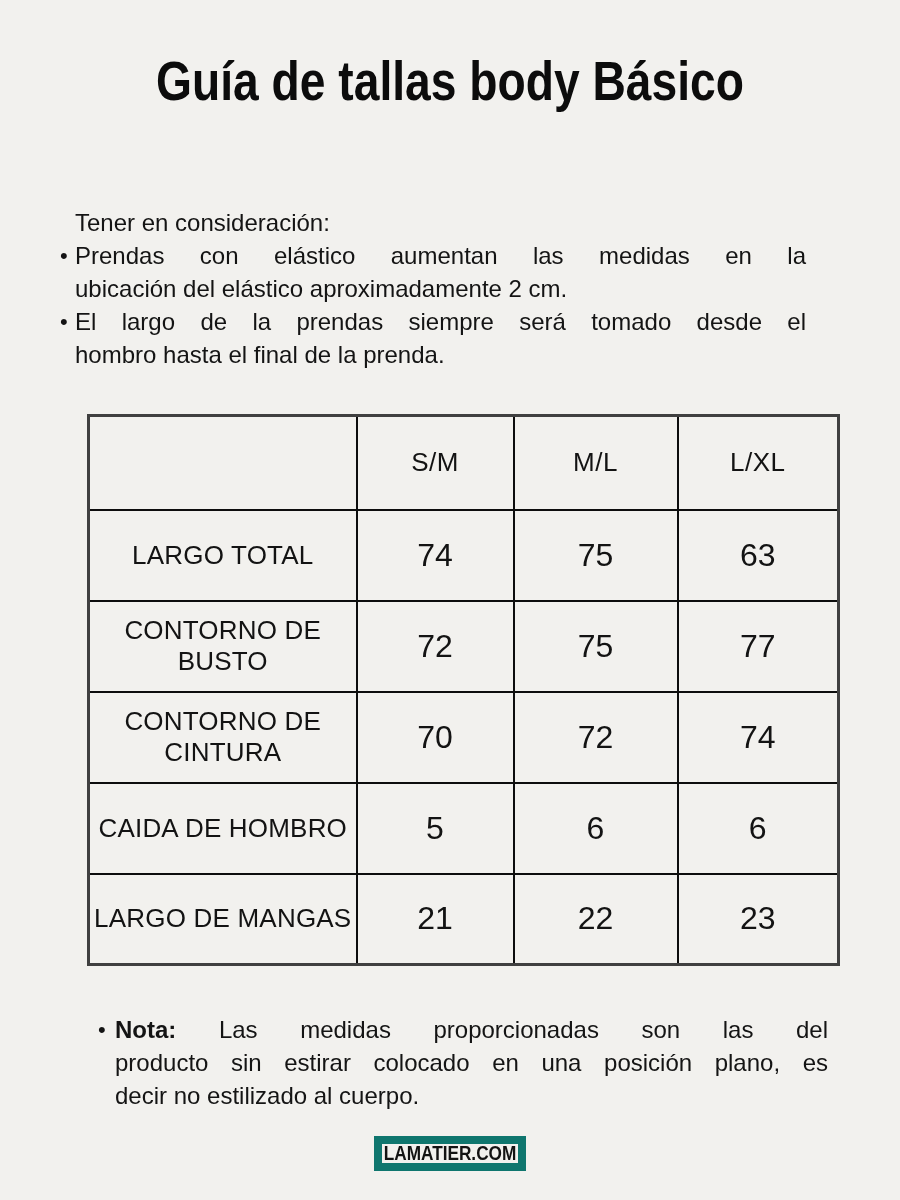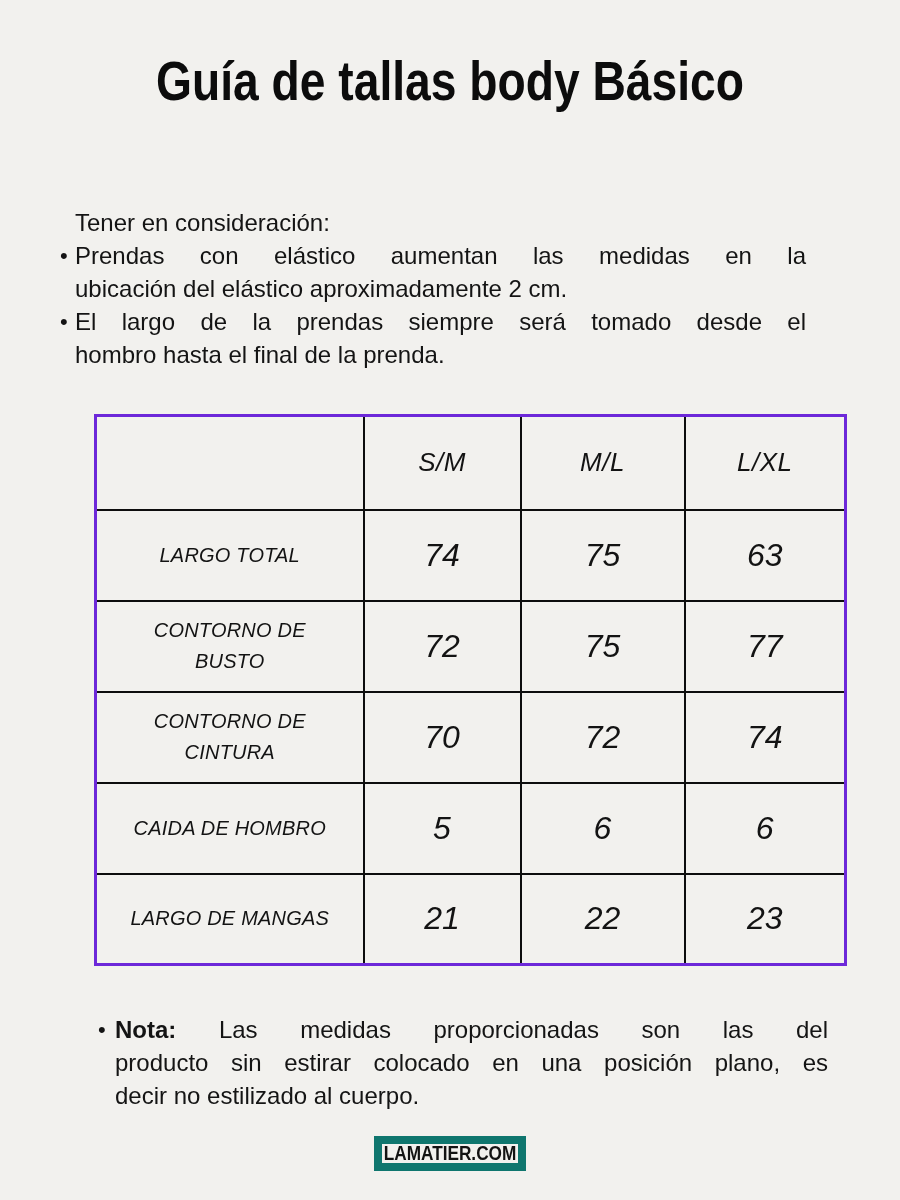--- a/index.html
+++ b/index.html
@@ -49,40 +49,39 @@
     flex: 0 0 15px;
     width: 15px;
     font-size: 22px;
   }
   .bullet-item .lines { flex: 1 1 auto; min-width: 0; }
   .jline { text-align: justify; text-align-last: justify; }
 
   
   table.size-table {
     position: absolute;
-    left: 94px;
+    left: 87px;
     top: 414px;
     width: 750px;
     border-collapse: collapse;
     table-layout: fixed;
-    border: 3px solid #6d28d9;
-    font-style: italic;
+    border: 3px solid #404040;
   }
   table.size-table td, table.size-table th {
     border: 2px solid #0d0d0d;
     text-align: center;
     vertical-align: middle;
     font-weight: normal;
     color: #131313;
   }
   tr.head-row { height: 94px; }
   tr.data-row { height: 91px; }
   td.col-header { font-size: 26px; letter-spacing: 0.5px; }
   td.row-label {
-    font-size: 20px;
+    font-size: 26px;
     line-height: 31px;
     white-space: pre-line;
     letter-spacing: 0.2px;
   }
   td.cell-value { font-size: 32px; }
 
   
   .note {
     position: absolute;
     left: 98px;

